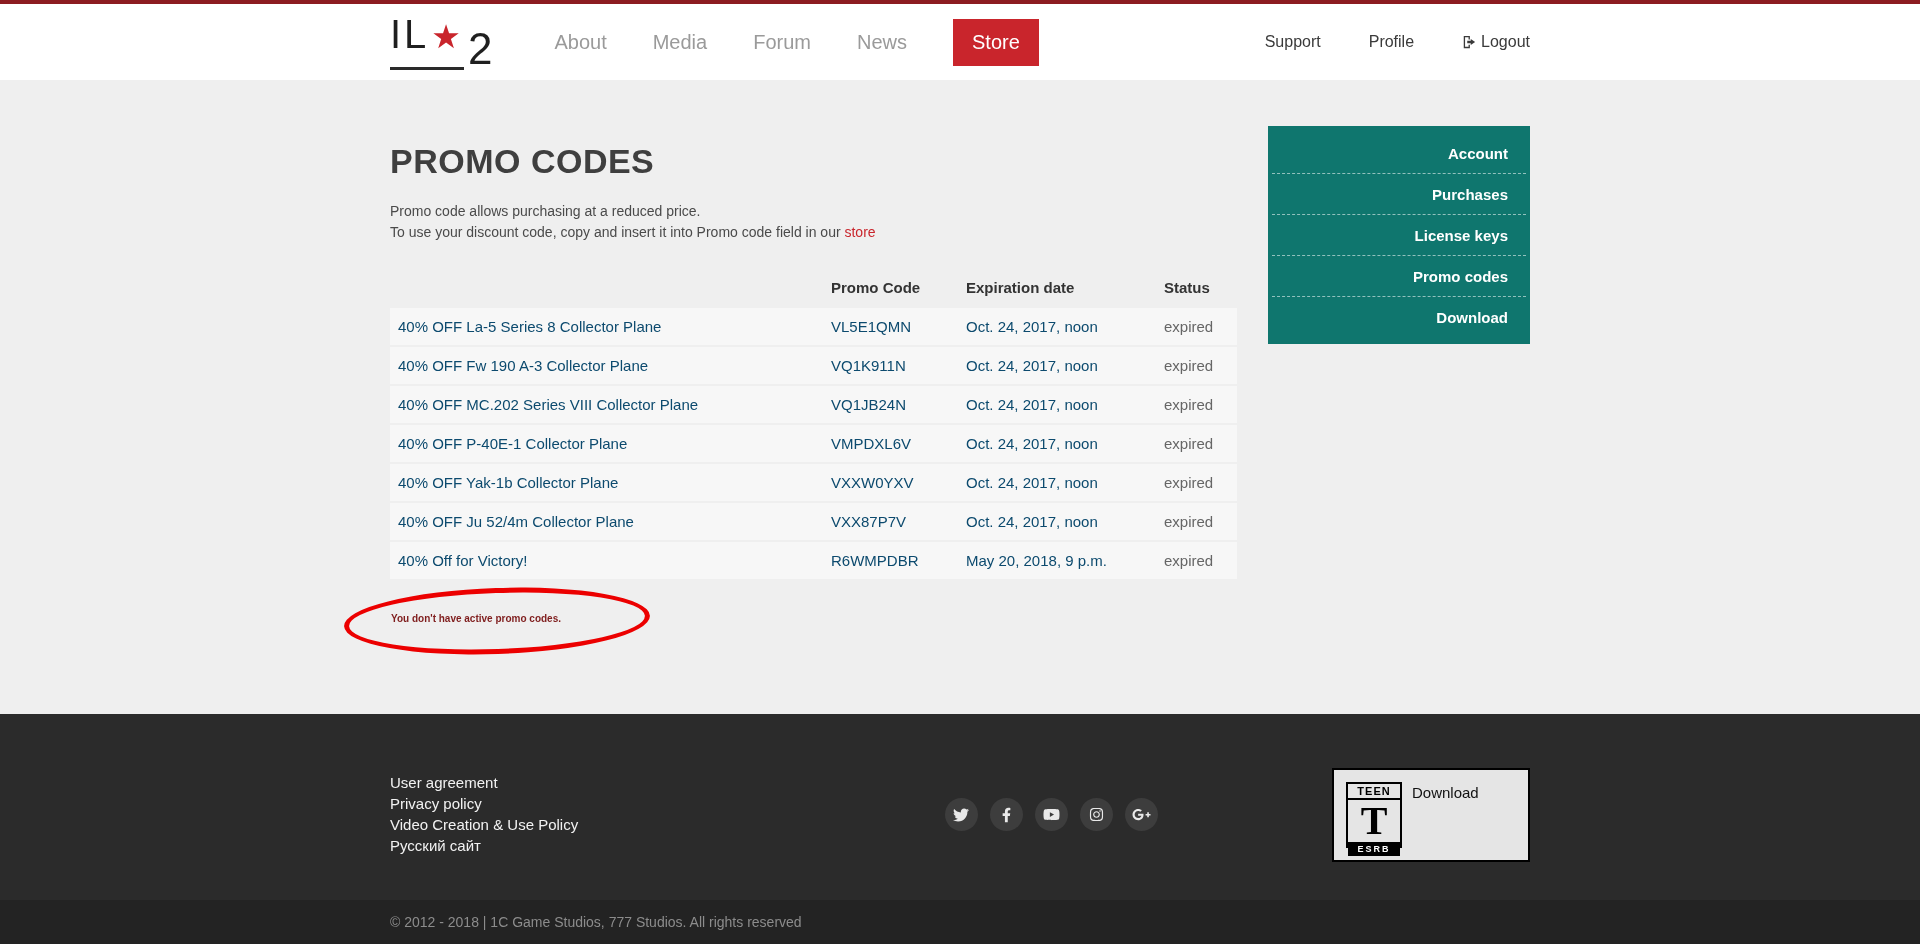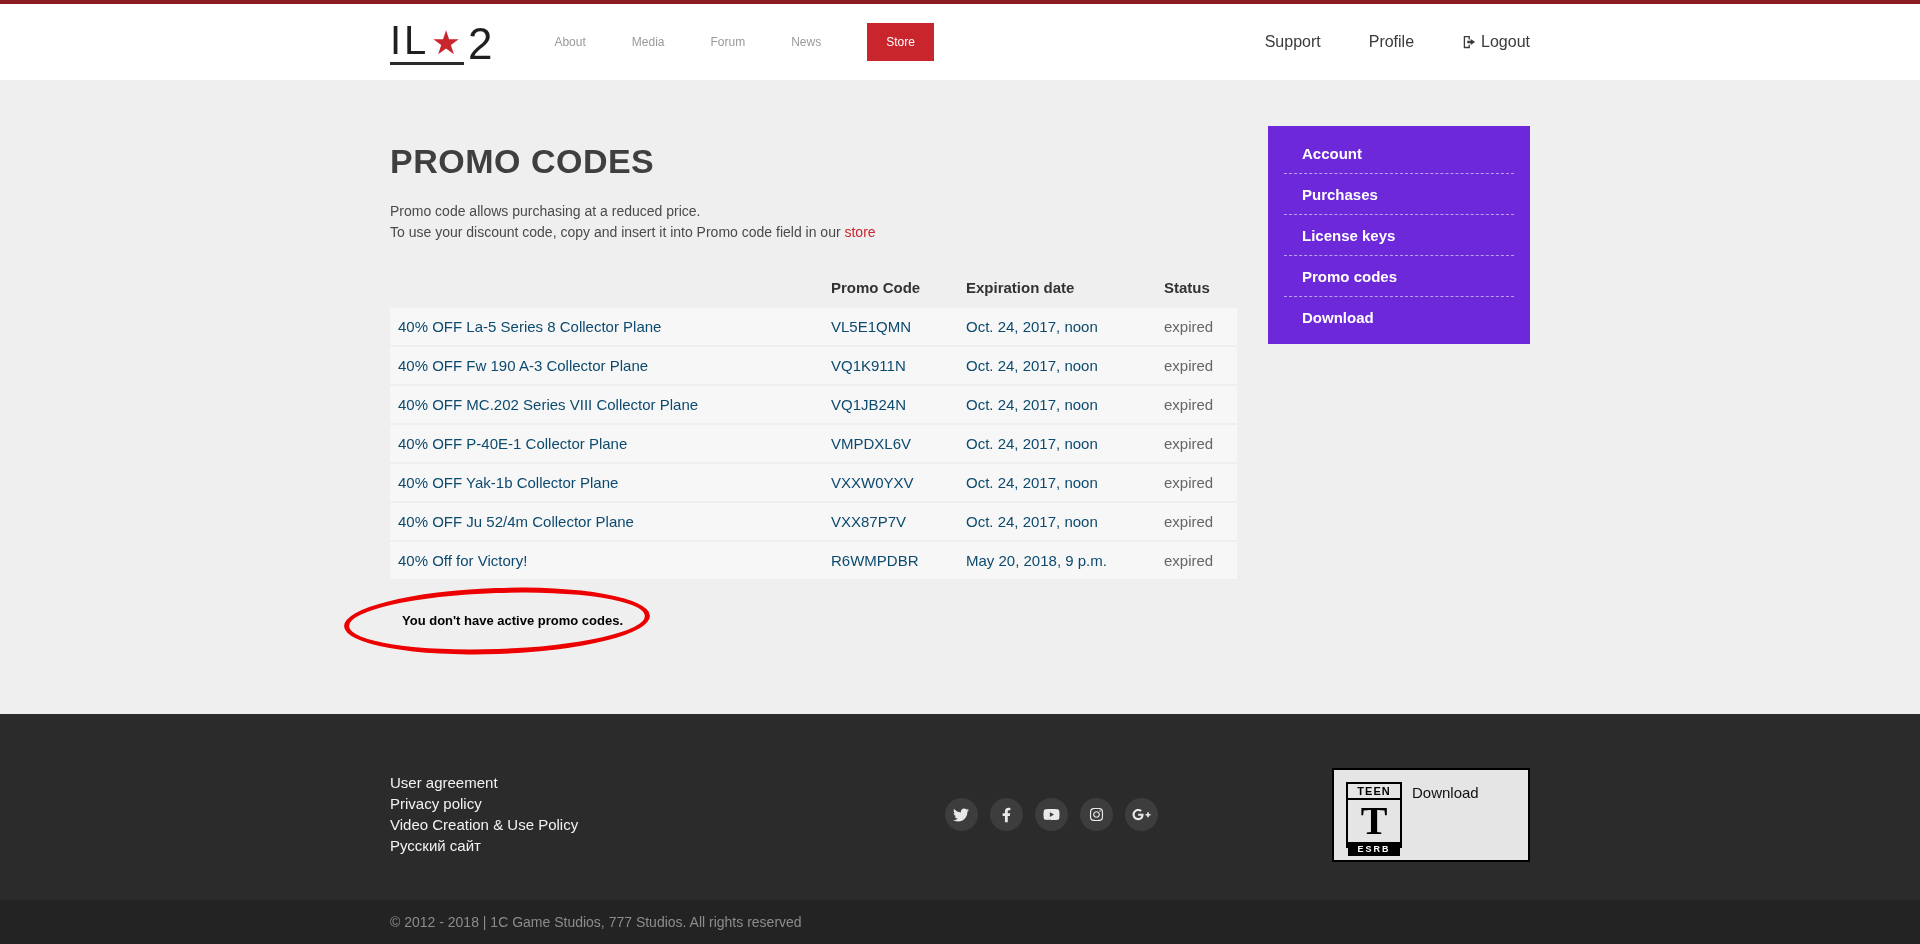--- a/index.html
+++ b/index.html
@@ -4,25 +4,25 @@
 <style>
   * { box-sizing: border-box; }
   body { margin:0; font-family:"Liberation Sans", sans-serif; background:#ffffff; }
   .page { width:1920px; height:944px; position:relative; background:#ffffff; overflow:hidden; }
 
   
   .topline { height:4px; background:#8c1c21; }
   .header-bar { height:76px; background:#ffffff; }
   .header-inner { width:1140px; margin:0 auto; height:100%; display:flex; align-items:center; }
   .logo { display:flex; align-items:flex-end; cursor:pointer; color:#1f1f1f; }
-  .logo-main { font-size:40px; letter-spacing:3px; border-bottom:3px solid #2a2a2a; padding-bottom:2px; line-height:1; }
+  .logo-main { font-size:40px; letter-spacing:3px; border-bottom:3px solid #2a2a2a; padding-bottom:13px; line-height:1; }
   .logo .star { color:#c9252c; font-size:33px; margin-left:2px; }
   .logo-two { font-size:44px; line-height:0.95; margin-left:4px; }
   .nav { display:flex; align-items:center; margin-left:62px; }
-  .nav a { color:#9a9a9a; font-size:12px; text-decoration:none; margin-right:46px; cursor:pointer; }
+  .nav a { color:#9a9a9a; font-size:20px; text-decoration:none; margin-right:46px; cursor:pointer; }
   .nav a.store { background:#c9252c; color:#ffffff; padding:12px 19px; margin-right:0; }
   .user-links { margin-left:auto; display:flex; align-items:center; }
   .user-links a { color:#3a3a3a; font-size:16px; text-decoration:none; margin-left:48px; cursor:pointer; display:flex; align-items:center;text-align:center; }
   .user-links a svg { margin-right:5px; }
 
   
   .main-section { background:#efefef; height:634px; }
   .container { width:1140px; margin:0 auto; display:flex; }
   .main-col { width:847px; }
   .side-col { width:262px; margin-left:auto; margin-top:46px; }
@@ -34,25 +34,25 @@
   table.promo-table { width:847px; border-collapse:separate; border-spacing:0 2px; margin-top:24px; }
   .promo-table th { text-align:left; font-size:15px; color:#333333; padding:10px 8px; font-weight:bold; }
   .promo-table td { padding:10px 8px; background:#f7f7f7; color:#0c4a6e; font-size:15px; }
   .promo-table .col-name  { width:433px; }
   .promo-table .col-code  { width:135px; }
   .promo-table .col-exp   { width:198px; }
   .promo-table .col-stat  { width:81px;  }
   .promo-table td.status  { color:#666666; }
 
   .no-active-wrap { position:relative; margin-top:32px; width:max-content; }
-  .no-active { font-weight:bold; font-size:13px; color:#000000; margin:12px; }
+  .no-active { font-weight:bold; font-size:10px; color:#7f1d1d; margin:1px; }
   .red-ellipse { position:absolute; left:-46px; top:-25px; width:306px; height:66px;
                  border:5px solid #ec0000; border-radius:50%; transform:rotate(-2deg); pointer-events:none; }
 
-  .sidebar { background:#6d28d9; padding:7px 16px; }
+  .sidebar { background:#0f766e; padding:7px 4px;text-align:right; }
   .sidebar a { display:block; color:#ffffff; font-weight:bold; font-size:15px; text-decoration:none;
                padding:12px 18px 11px; cursor:pointer; }
   .sidebar a:not(:last-child) { border-bottom:1px dashed rgba(255,255,255,0.55); }
 
   
   .footer { background:#2b2b2b; height:186px; padding-top:58px; }
   .footer-inner { width:1140px; margin:0 auto; display:flex; align-items:flex-start; }
   .footer-links { width:380px; }
   .footer-links a { display:block; color:#f2f2f2; font-size:15px; text-decoration:none; line-height:21px; cursor:pointer; }
   .social-wrap { flex:1; display:flex; justify-content:center; margin-top:26px; }

